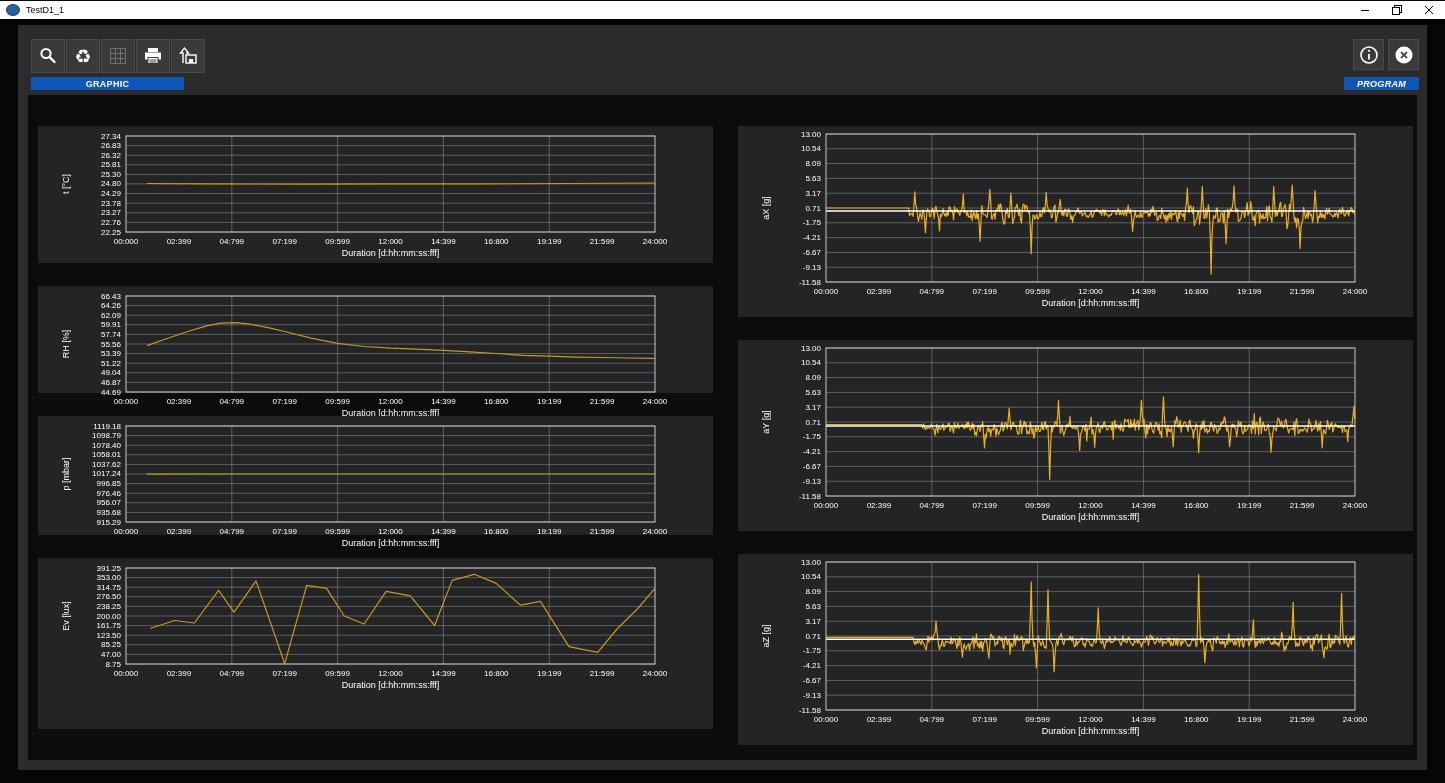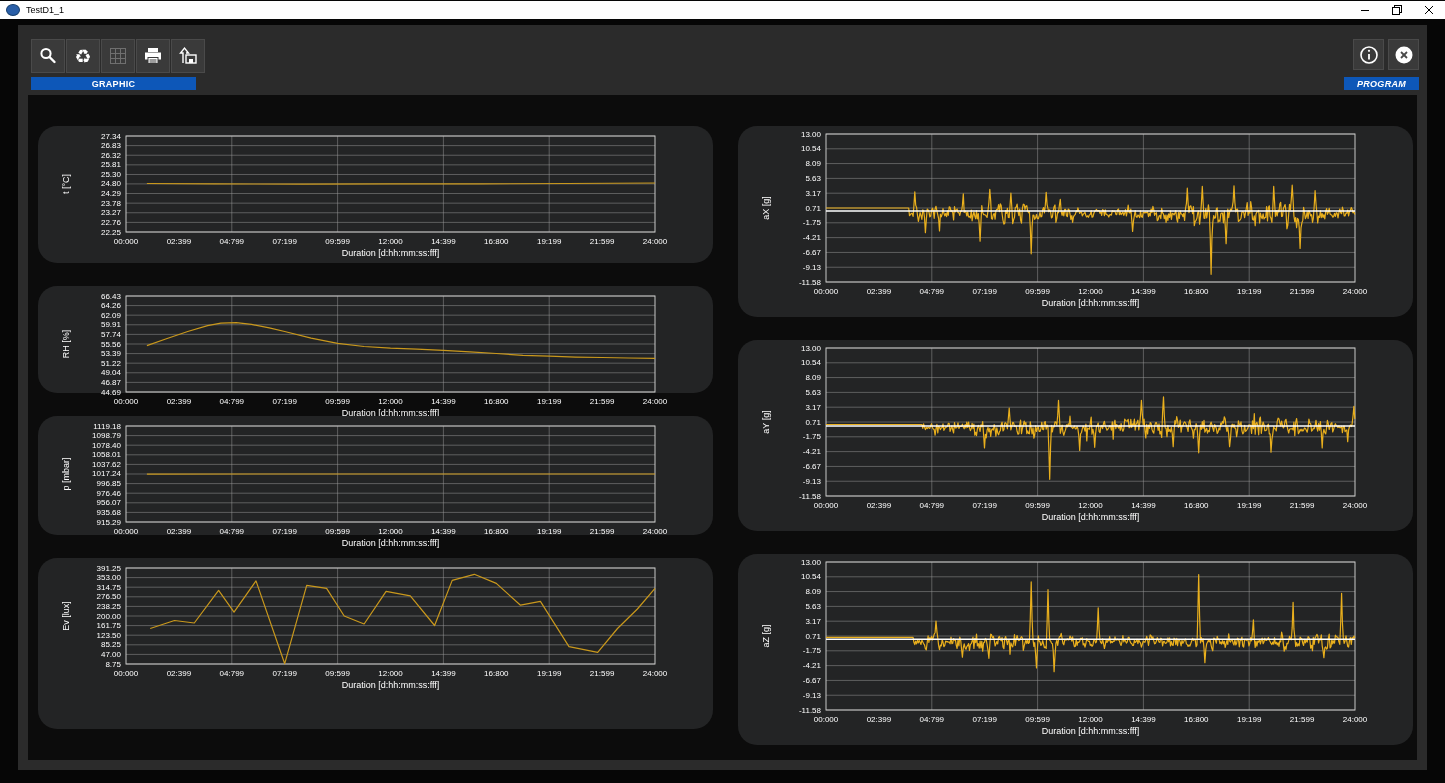--- a/index.html
+++ b/index.html
@@ -17,28 +17,28 @@
   .tb-btn{width:32px;height:100%;display:flex;align-items:center;justify-content:center;cursor:default;}
   
   .main-panel{position:absolute;left:18px;right:18px;top:25px;bottom:13px;background:#2b2b2b;}
   .toolbar-left{position:absolute;top:14px;left:13px;display:flex;gap:1px;}
   .tool-btn{width:34px;height:34px;background:#3a3a3a;border:1px solid #4a4a4a;
     display:flex;align-items:center;justify-content:center;box-sizing:border-box;}
   .tool-btn svg{display:block;}
   .recycle-glyph{color:#ffffff;font-size:19px;line-height:1;}
   .mode-bar{position:absolute;height:13px;display:flex;align-items:center;justify-content:center;
     color:#fff;font-size:9px;font-weight:600;letter-spacing:.3px;}
-  .graphic-bar{top:52px;left:13px;width:165px;}
+  .graphic-bar{top:52px;left:13px;width:153px;}
   .program-bar{top:52px;right:8px;width:75px;}
   .toolbar-right{position:absolute;top:14px;right:8px;display:flex;gap:4px;}
   
   .charts-region{position:absolute;left:10px;right:10px;top:70px;bottom:10px;background:#0c0c0c;overflow:hidden;}
   .cols{display:flex;gap:25px;padding:31px 12px 0 10px;}
   .col{display:flex;flex-direction:column;gap:23px;}
-  .chart-card{background:#232425;width:675px;border-radius:19px;}
+  .chart-card{background:#232425;width:675px;}
   .chart-card svg{display:block;}
   text{fill:#ffffff;}
 </style>
 </head>
 <body>
 
 <div class="titlebar">
   <span class="tb-logo"></span>
   <span class="tb-title">TestD1_1</span>
   <div class="tb-controls">

